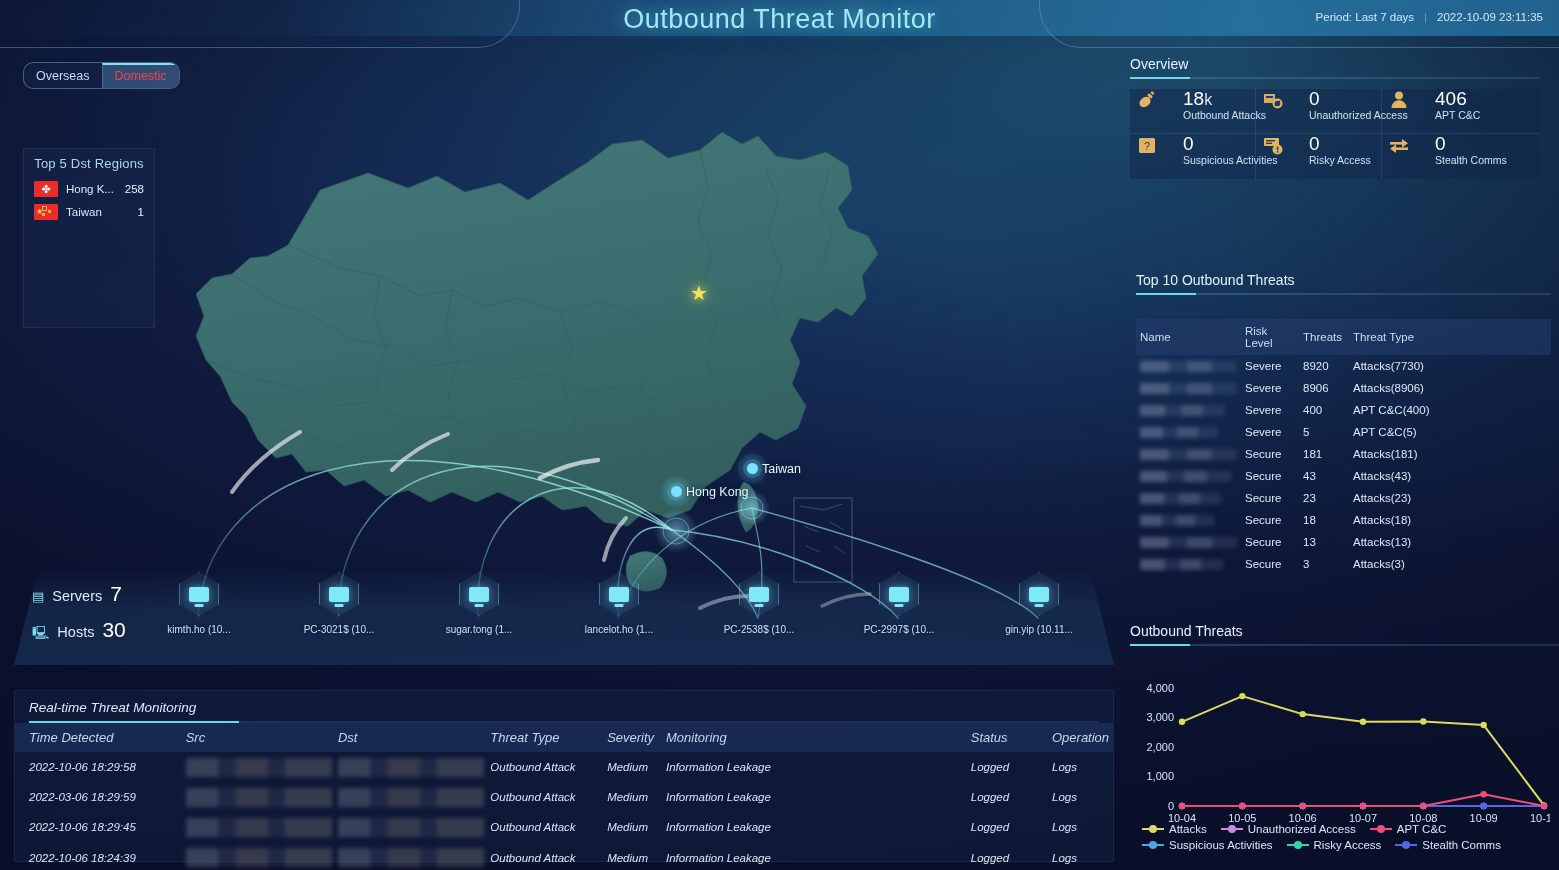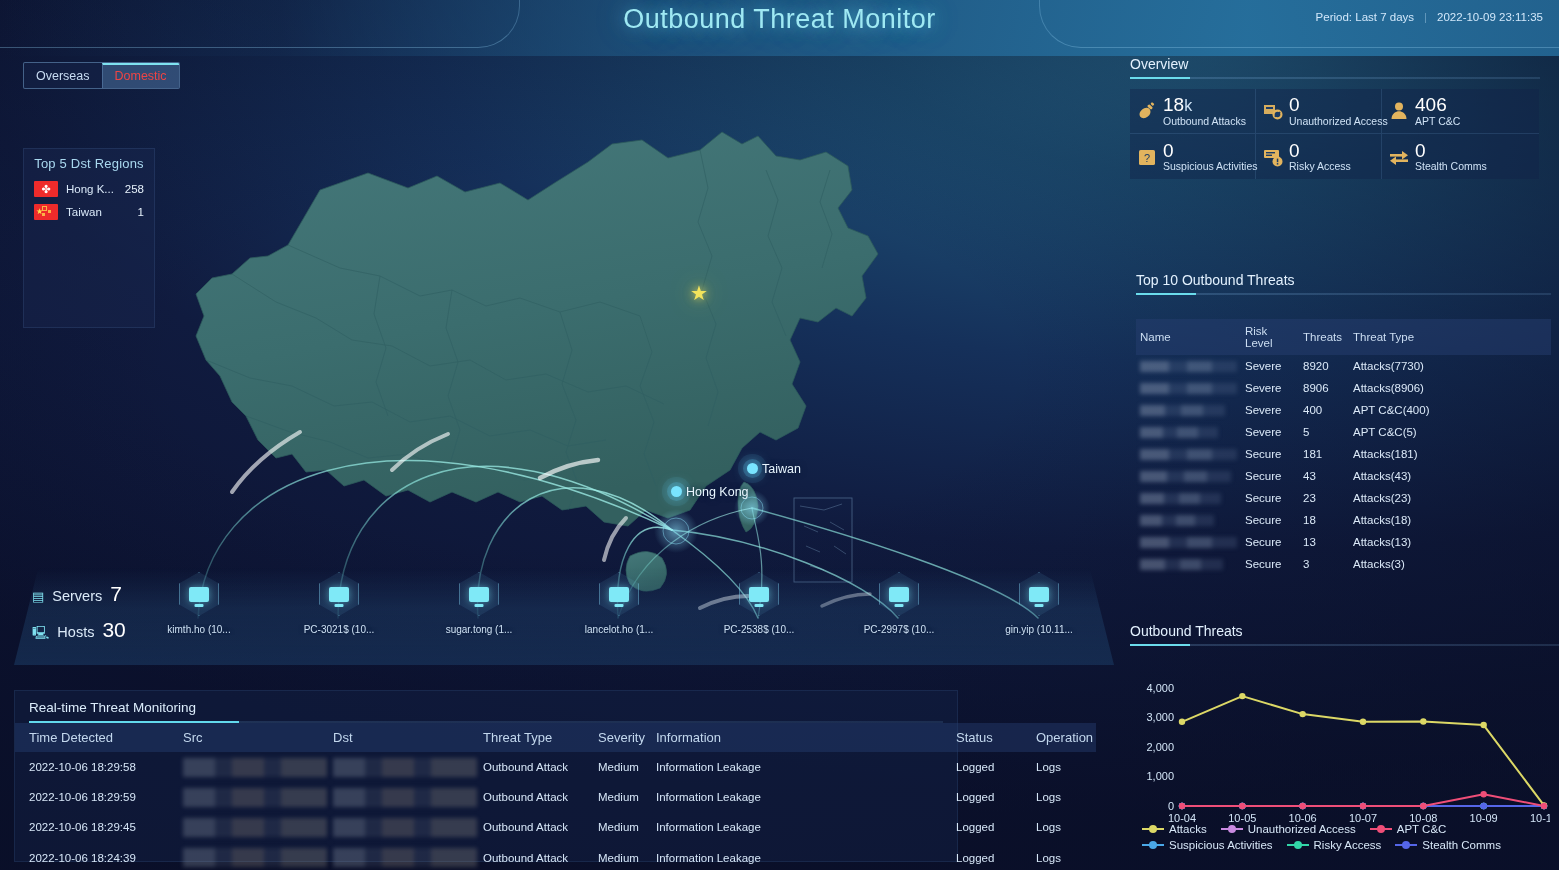--- a/index.html
+++ b/index.html
@@ -20,21 +20,21 @@
       linear-gradient(180deg, #13315c 0%, #101c3d 45%, #0b1130 100%);
   }
   .bg-vignette {
     position: absolute; inset: 0;
     background: radial-gradient(90% 70% at 38% 42%, rgba(10,18,48,0) 30%, rgba(8,13,35,.55) 85%);
     pointer-events: none;
   }
 
   
   .header {
-    position: absolute; left: 0; top: 0; width: 1559px; height: 56px;
+    position: absolute; left: 0; top: 0; width: 1559px; height: 36px;
     z-index: 6;
   }
   .header-band {
     position: absolute; inset: 0;
     background: linear-gradient(90deg,
       rgba(18,38,72,0) 0%, rgba(22,52,92,.25) 18%,
       rgba(31,86,130,.75) 42%, rgba(35,100,145,.9) 62%,
       rgba(38,112,158,.95) 80%, rgba(36,104,150,.9) 100%);
   }
   .header-curve-left, .header-curve-right {
@@ -54,21 +54,21 @@
   .header-meta {
     position: absolute; right: 16px; top: 11px;
     font-size: 11.5px; color: #d2e8fb; display: flex; align-items: center; gap: 10px;
   }
   .header-meta .sep { color: rgba(180,215,240,.45); }
 
   
   .tabs {
     position: absolute; left: 23px; top: 62px; z-index: 7;
     display: flex; border: 1px solid rgba(120,165,210,.5);
-    border-radius: 2px; overflow: hidden; background: rgba(22,36,74,.5);
+    border-radius: 10px; overflow: hidden; background: rgba(22,36,74,.5);
   }
   .tab {
     padding: 4px 12px 5px; font-size: 12.5px; color: #c8dcf2;
     cursor: pointer; border-top: 2px solid transparent;
   }
   .tab + .tab { border-left: 1px solid rgba(120,165,210,.35); }
   .tab.active {
     background: rgba(86,128,176,.45);
     border-top: 2px solid #7fe3f0;
     color: #ef4444;
@@ -170,23 +170,24 @@
     bottom: -5px; width: 9px; height: 3px; background: #7fe9f7; border-radius: 1px;
   }
   .host-name {
     font-size: 10px; color: #cfe2f4; white-space: nowrap;
     overflow: hidden; text-overflow: ellipsis;
     text-shadow: 0 0 5px rgba(10,25,55,.9);
   }
 
   
   .rt-panel {
-    position: absolute; left: 14px; top: 690px; width: 944px; height: 172px; z-index: 7;
+    position: absolute; left: 14px; top: 690px; width: 1100px; height: 172px; z-index: 7;
     background: rgba(17,31,68,.50);
     border: 1px solid rgba(80,125,180,.16);
+    font-style: italic;
   }
   .panel-head {
     padding: 9px 14px 6px; font-size: 13.5px; color: #dbecfb;
   }
   .panel-rule {
     height: 2px; margin: 0 14px;
     background: linear-gradient(90deg, #62d9ec 0%, #62d9ec 210px, rgba(90,140,190,.22) 210px, rgba(90,140,190,.18) 100%);
   }
   table.rt { width: 100%; border-collapse: collapse; table-layout: fixed; }
   table.rt th {
@@ -216,21 +217,21 @@
   }
 
   
   .ov { position: absolute; left: 0; top: 56px; width: 420px; }
   .ov-grid {
     margin: 10px 0 0 10px; width: 409px;
     display: grid; grid-template-columns: 126px 126px 157px; grid-template-rows: 45px 45px;
     background: rgba(16,34,72,.42);
   }
   .ov-cell {
-    display: flex; align-items: center; gap: 5px; padding: 0 6px;
+    display: flex; gap: 25px; padding: 0 6px;
     border-right: 1px solid rgba(110,160,210,.18);
     border-bottom: 1px solid rgba(110,160,210,.18);
   }
   .ov-cell:nth-child(3n) { border-right: none; }
   .ov-cell:nth-child(n+4) { border-bottom: none; }
   .ov-ico { width: 22px; height: 22px; flex: 0 0 auto; position: relative; color: #e2b45e; }
   .ov-ico svg { display: block; }
   .ov-txt { line-height: 1.05; }
   .ov-num { font-size: 19px; color: #ffffff; }
   .ov-lab { font-size: 10.5px; color: #cfe2f5; margin-top: 1px; white-space: nowrap; }
@@ -478,42 +479,42 @@
         <col style="width:80px">
           <col style="width:60px">
       </colgroup>
       <thead>
         <tr>
           <th>Time Detected</th>
           <th>Src</th>
           <th>Dst</th>
           <th>Threat Type</th>
           <th>Severity</th>
-          <th>Information</th>
+          <th>Monitoring</th>
           <th>Status</th>
           <th>Operation</th>
         </tr>
       </thead>
       <tbody>
         <tr>
           <td class="c-time">2022-10-06 18:29:58</td>
           <td>
               <div class="blurred"></div>
             </td>
           <td>
               <div class="blurred"></div>
             </td>
           <td class="c-orange">Outbound Attack</td>
           <td class="c-orange">Medium</td>
           <td class="c-orange">Information Leakage</td>
           <td class="c-plain">Logged</td>
           <td class="c-orange">Logs</td>
         </tr>
         <tr>
-          <td class="c-time">2022-10-06 18:29:59</td>
+          <td class="c-time">2022-03-06 18:29:59</td>
           <td>
               <div class="blurred"></div>
             </td>
           <td>
               <div class="blurred"></div>
             </td>
           <td class="c-orange">Outbound Attack</td>
           <td class="c-orange">Medium</td>
           <td class="c-orange">Information Leakage</td>
           <td class="c-plain">Logged</td>

